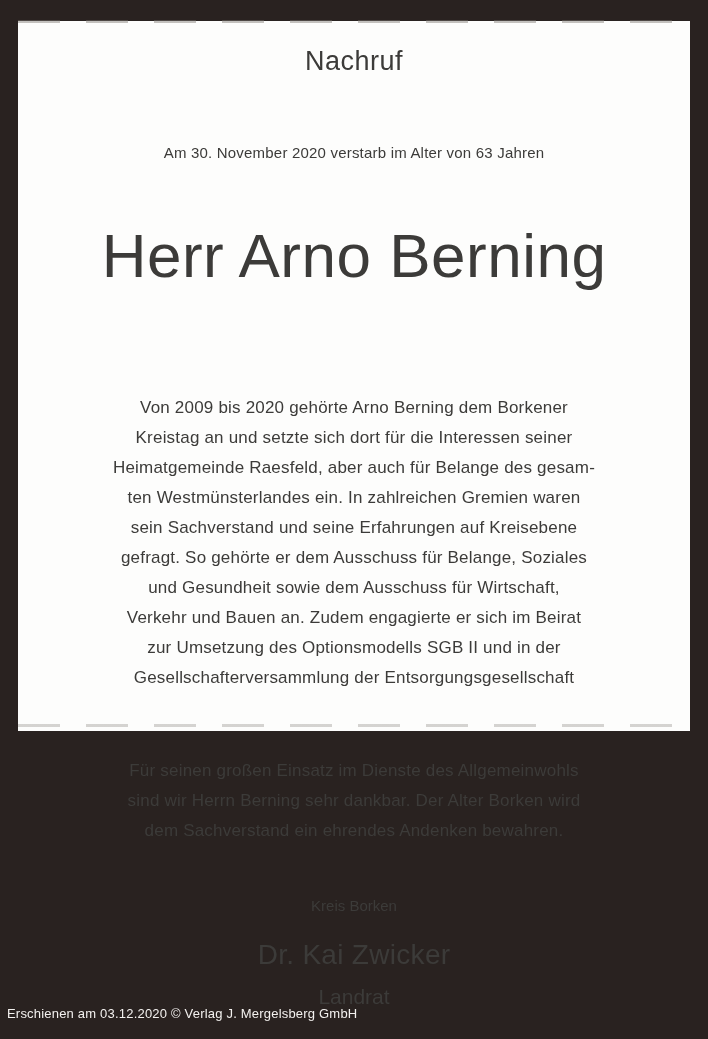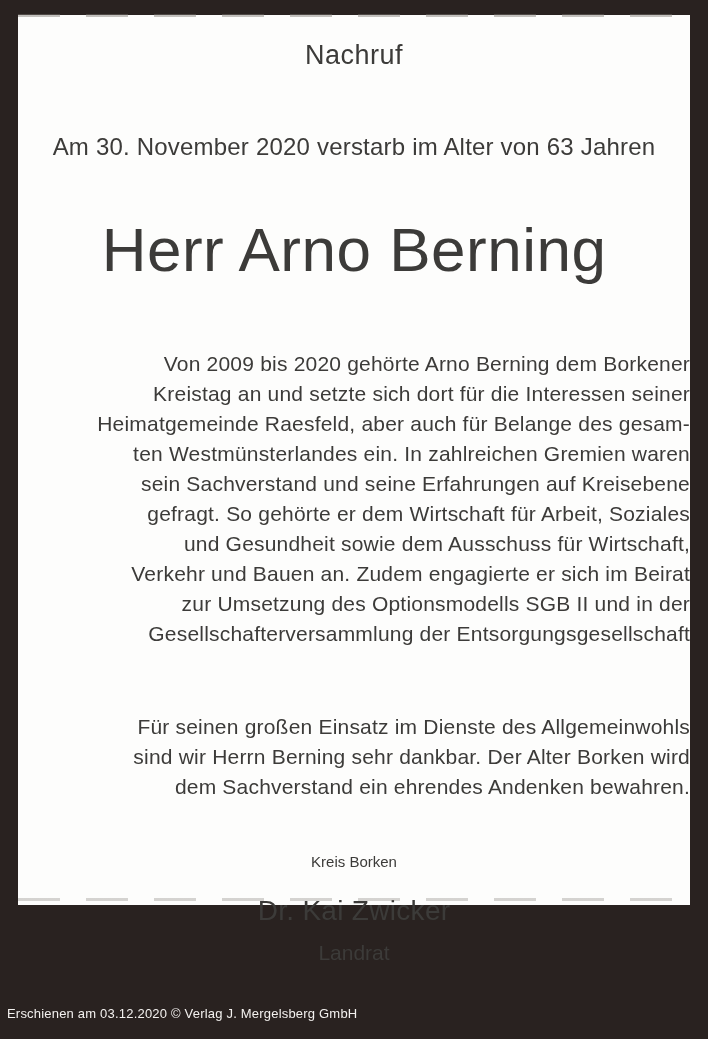--- a/index.html
+++ b/index.html
@@ -14,23 +14,23 @@
   }
   .frame {
     position: relative;
     width: 708px;
     height: 1039px;
     background: #292220;
   }
   .paper {
     position: absolute;
     left: 18px;
-    top: 15px;
+    top: 21px;
     width: 672px;
-    height: 890px;
+    height: 710px;
     background: #fdfdfc;
     color: #3c3b39;
     text-align: center;
   }
   
   .edge {
     position: absolute;
     left: 0;
     width: 100%;
     height: 3px;
@@ -44,37 +44,36 @@
   .header {
     margin: 0;
     padding-top: 25px;
     font-size: 27px;
     font-weight: normal;
     letter-spacing: 0.5px;
     line-height: 31px;
   }
   .intro {
     margin: 64px 0 0 0;
-    font-size: 24px;
+    font-size: 15px;
     line-height: 24px;
     letter-spacing: 0.2px;
   }
   .name {
     margin: 64px 0 0 0;
     font-size: 62px;
     font-weight: normal;
     letter-spacing: 0.5px;
     line-height: 53px;
   }
   .body-text {
-    margin: 73px 0 0 0;
-    font-size: 21px;
+    margin: 111px 0 0 0;
+    font-size: 17px;
     line-height: 30px;
     letter-spacing: 0.2px;
-    text-align: right;
   }
   .body-text.tribute { margin-top: 63px; }
   .sig-org {
     margin-top: 45px;
     font-size: 15px;
     line-height: 30px;
   }
   .sig-name {
     margin-top: 16px;
     font-size: 28px;
@@ -112,21 +111,21 @@
     <p class="intro">Am 30. November 2020 verstarb im Alter von 63 Jahren</p>
 
     <h2 class="name">Herr Arno Berning</h2>
 
     <div class="body-text">
         <div>Von 2009 bis 2020 gehörte Arno Berning dem Borkener</div>
         <div>Kreistag an und setzte sich dort für die Interessen seiner</div>
         <div>Heimatgemeinde Raesfeld, aber auch für Belange des gesam-</div>
         <div>ten Westmünsterlandes ein. In zahlreichen Gremien waren</div>
         <div>sein Sachverstand und seine Erfahrungen auf Kreisebene</div>
-        <div>gefragt. So gehörte er dem Wirtschaft für Arbeit, Soziales</div>
+        <div>gefragt. So gehörte er dem Ausschuss für Belange, Soziales</div>
         <div>und Gesundheit sowie dem Ausschuss für Wirtschaft,</div>
         <div>Verkehr und Bauen an. Zudem engagierte er sich im Beirat</div>
         <div>zur Umsetzung des Optionsmodells SGB II und in der</div>
         <div>Gesellschafterversammlung der Entsorgungsgesellschaft</div>
       </div>
 
     <div class="body-text tribute">
         <div>Für seinen großen Einsatz im Dienste des Allgemeinwohls</div>
         <div>sind wir Herrn Berning sehr dankbar. Der Alter Borken wird</div>
         <div>dem Sachverstand ein ehrendes Andenken bewahren.</div>

